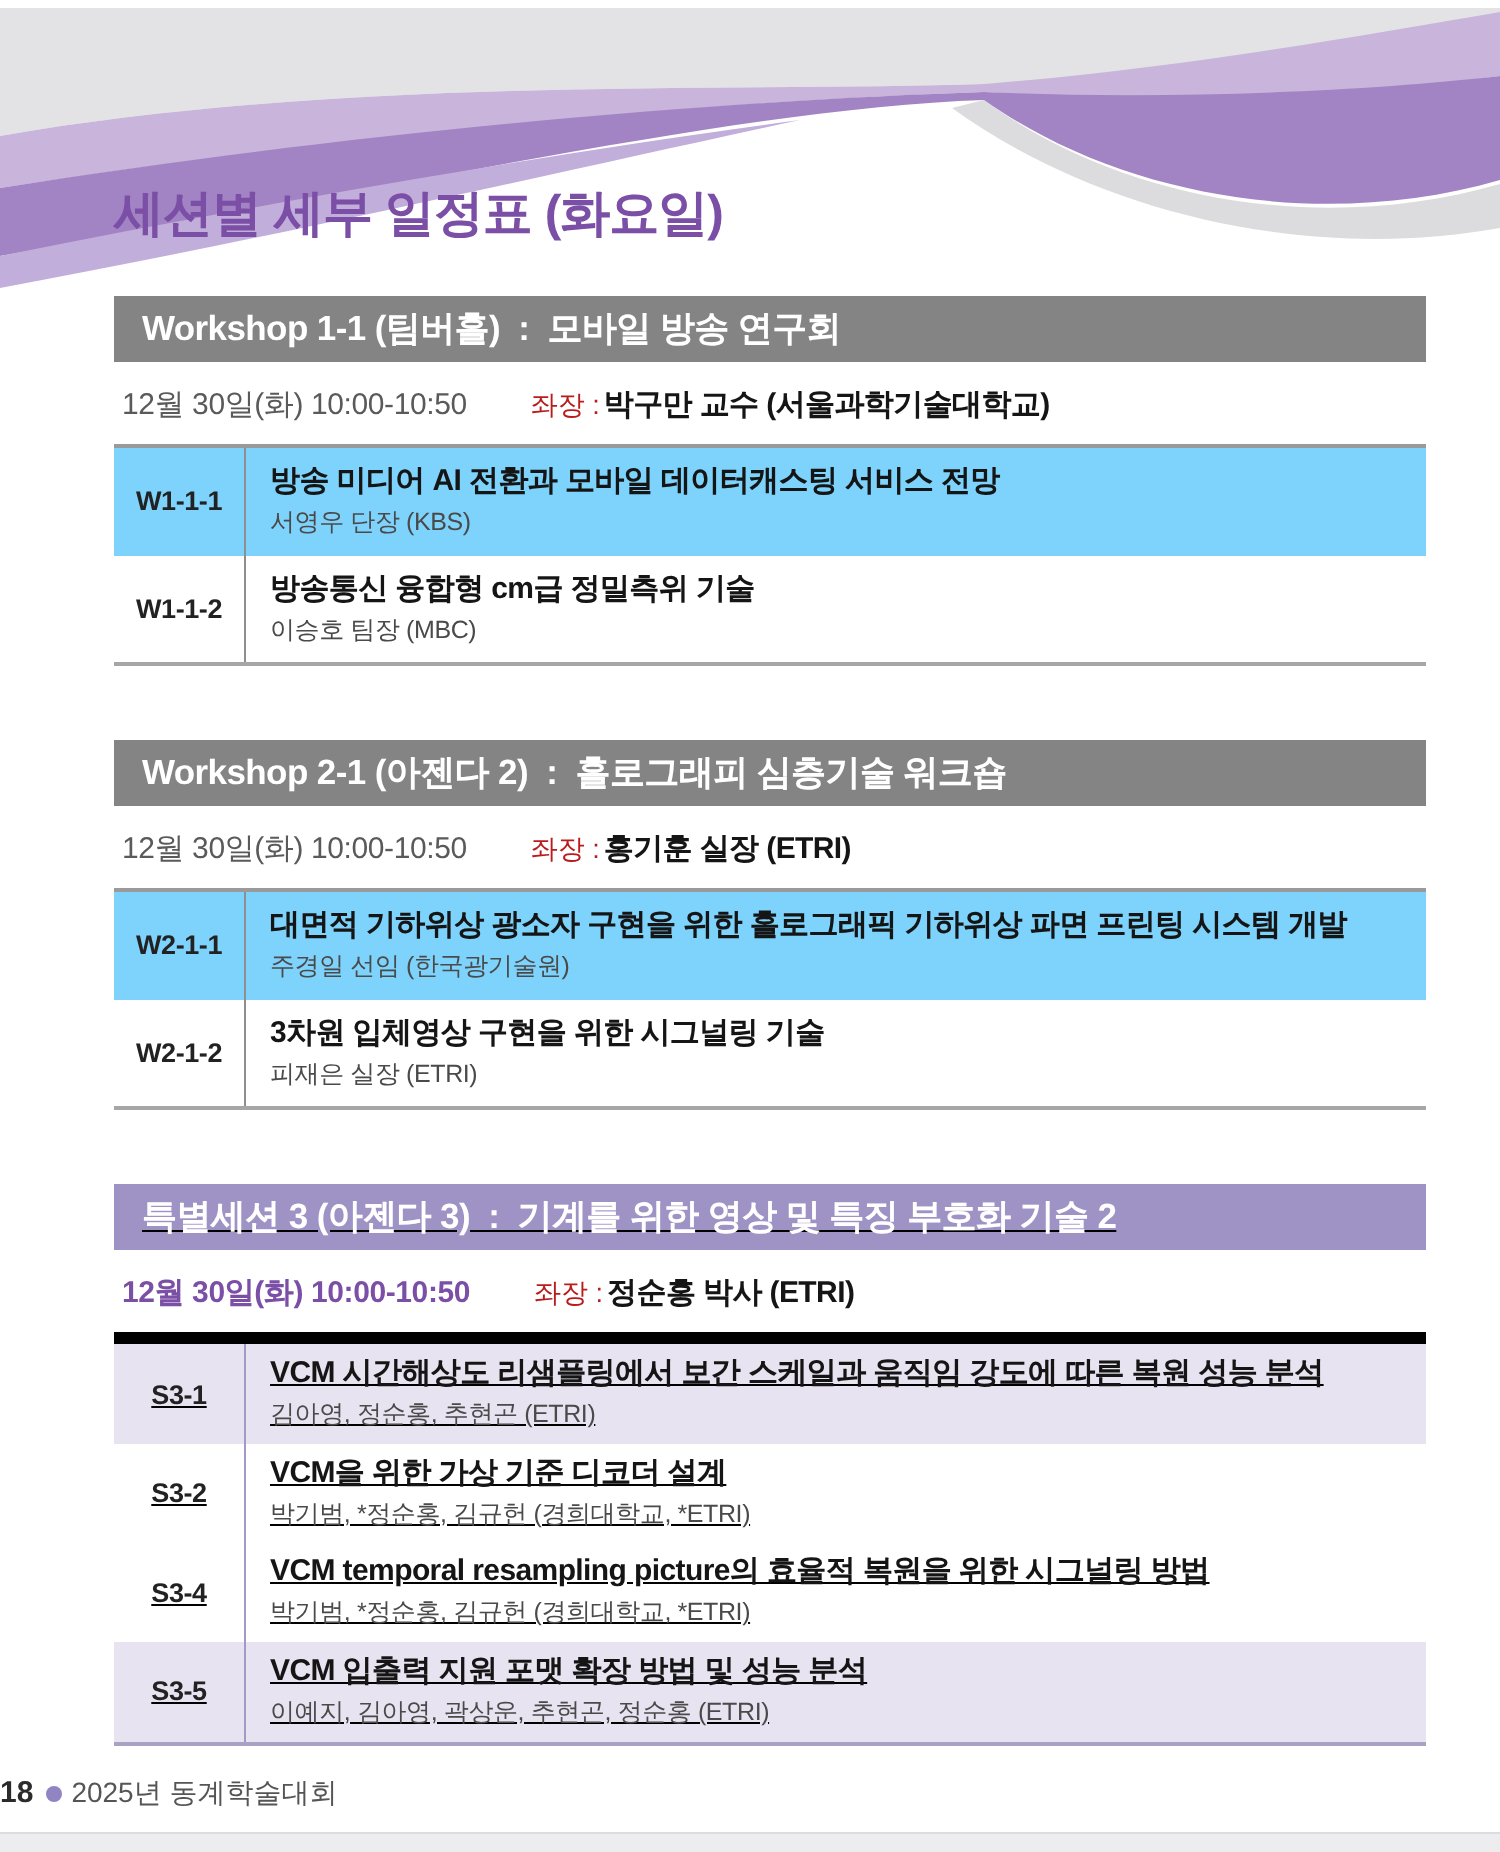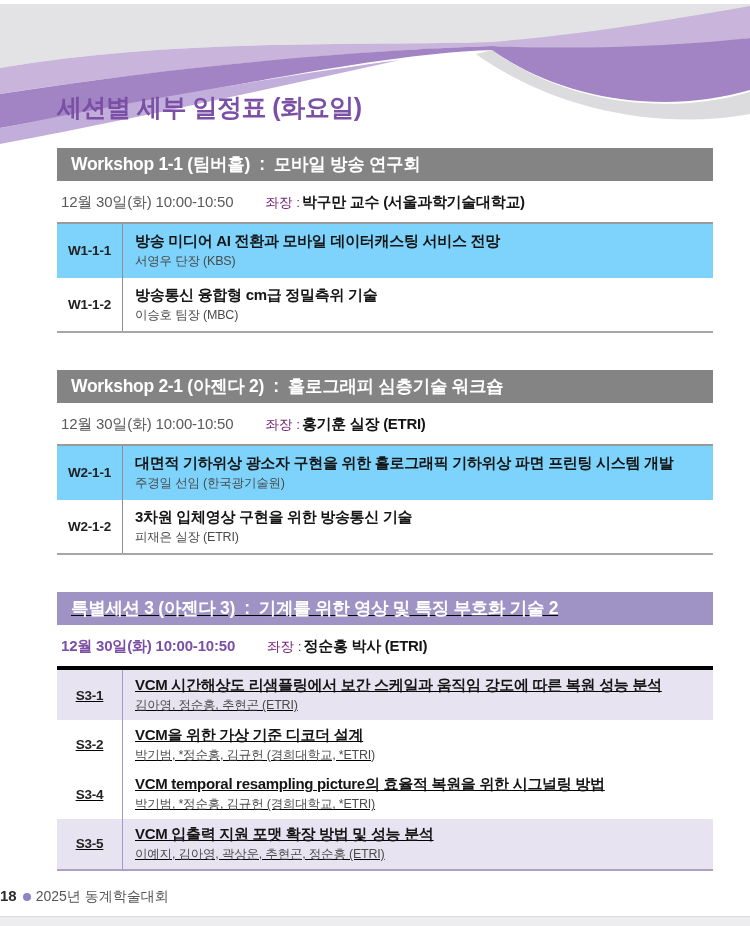--- a/index.html
+++ b/index.html
@@ -19,26 +19,26 @@
   .session:last-of-type{margin-bottom:0;text-decoration:underline;}
 
   .section-bar{height:33px;line-height:33px;padding:0 14px;color:#ffffff;
                font-size:17.5px;font-weight:bold;letter-spacing:-0.3px;white-space:pre;}
   .session.gray  .section-bar{background:#848484;}
   .session.purple .section-bar{background:#9f92c5;}
 
   .date-row{margin:12px 2px 10px 4px;font-size:15px;color:#5a5a5a;white-space:nowrap;}
   .date-text{display:inline-block;letter-spacing:-0.2px;}
   .session.purple .date-text{color:#7b4fa6;font-weight:bold;}
-  .chair-label{display:inline-block;margin-left:32px;font-size:13.5px;color:#701a75;}
+  .chair-label{display:inline-block;margin-left:32px;font-size:13.5px;color:#b91c1c;}
   .chair-name{display:inline-block;margin-left:2px;font-size:15px;font-weight:bold;color:#151515;letter-spacing:-0.3px;}
 
   table.program{width:100%;border-collapse:collapse;table-layout:fixed;}
   .session.gray   table.program{border-top:2px solid #9a9a9a;border-bottom:2px solid #a6a6a6;}
-  .session.purple table.program{border-top:4px solid #000000;border-bottom:2px solid #aaa1c4;}
+  .session.purple table.program{border-top:6px solid #000000;border-bottom:2px solid #aaa1c4;}
   td.code{width:63px;text-align:center;vertical-align:middle;font-weight:bold;
           font-size:13.5px;color:#222222;letter-spacing:-0.2px;}
   .session.gray   td.code{border-right:1px solid #8f8f8f;}
   .session.purple td.code{border-right:1px solid #a398c6;}
   td.cell{padding:7px 12px 8px;vertical-align:middle;}
   .session.purple td.cell{padding:5px 12px 6px;}
   tr.alt{background:#7dd3fc;}
   .session.purple tr.alt{background:#e8e3f1;}
   .paper-title{font-size:15px;font-weight:bold;color:#151515;line-height:1.33;letter-spacing:-0.3px;}
   .paper-authors{font-size:12.5px;color:#4a4a4a;margin-top:3px;line-height:1.25;letter-spacing:-0.2px;}
@@ -105,21 +105,21 @@
           <tr class="alt">
             <td class="code">W2-1-1</td>
             <td class="cell">
               <div class="paper-title">대면적 기하위상 광소자 구현을 위한 홀로그래픽 기하위상 파면 프린팅 시스템 개발</div>
               <div class="paper-authors">주경일 선임 (한국광기술원)</div>
             </td>
           </tr>
           <tr>
             <td class="code">W2-1-2</td>
             <td class="cell">
-              <div class="paper-title">3차원 입체영상 구현을 위한 방송통신 기술</div>
+              <div class="paper-title">3차원 입체영상 구현을 위한 시그널링 기술</div>
               <div class="paper-authors">피재은 실장 (ETRI)</div>
             </td>
           </tr>
         </tbody>
       </table>
     </section>
 
     <section class="session purple">
       <div class="section-bar">특별세션 3 (아젠다 3)  :  기계를 위한 영상 및 특징 부호화 기술 2</div>
       <div class="date-row">

